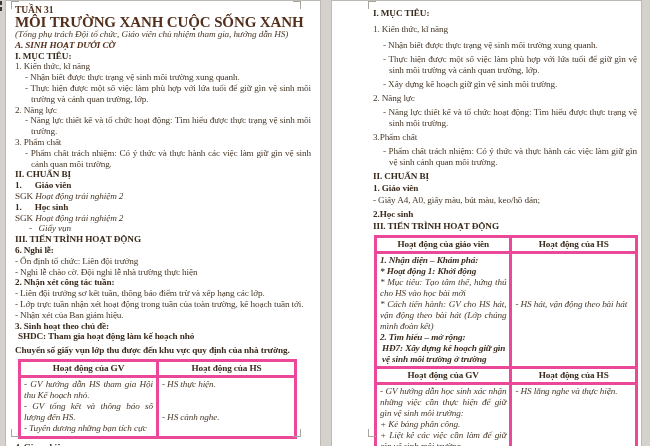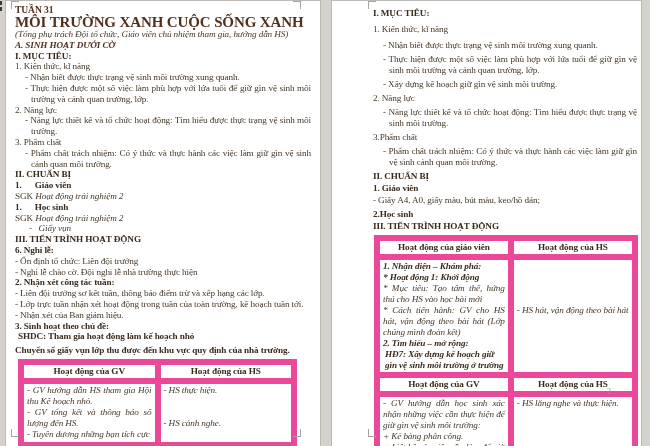--- a/index.html
+++ b/index.html
@@ -17,21 +17,21 @@
   .ctr{text-align:left;}
   .j{text-align:justify;}
   .ind{padding-left:16px;text-indent:-6px;}
   .big{font-size:15px;line-height:13px;}
   .mid{font-size:9.6px;line-height:12px;}
   .p2ln{margin:0 0 3px 0;}
   .sp{margin-bottom:5px;}
   .tight{margin-bottom:1px;}
   .mt{margin-top:3px;}
   table.doctable{border-collapse:collapse;table-layout:fixed;margin:3px 0 2px 3px;}
-  .doctable th,.doctable td{border:6px solid #ec4899;vertical-align:top;padding:1px 3px;}
+  .doctable th,.doctable td{border:3px solid #ec4899;vertical-align:top;padding:1px 3px;}
   .doctable th{font-weight:bold;text-align:center;color:#3a2b1d;padding:1px 2px;}
   .doctable p{margin:0;line-height:11px;font-style:italic;}
   #t1{width:279px;}
   #t1 .c1{width:50%;} #t1 .c2{width:50%;}
   #t1 .body td{height:56px;}
   #t1 .gap1{margin-top:22px;}
   #t2{width:264px;margin-left:1px;}
   #t2 .c1{width:52%;} #t2 .c2{width:48%;}
   #t2 .r1 td{height:100px;}
   #t2 .r2 td{height:98px;}

